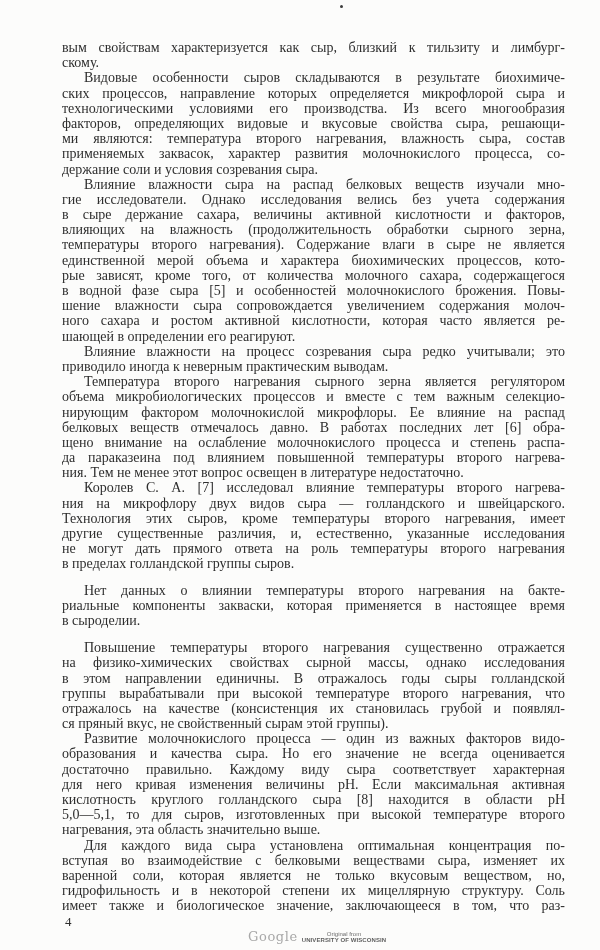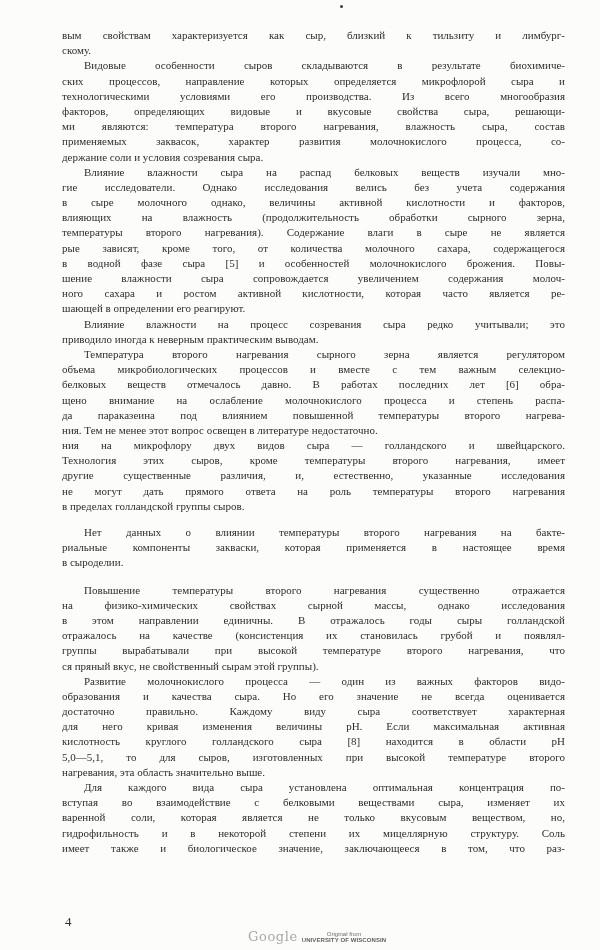--- a/index.html
+++ b/index.html
@@ -6,22 +6,22 @@
   body {
     width:600px; height:950px;
     background:#ffffff;
     font-family:"Liberation Serif","DejaVu Serif",serif;
   }
   .page {
     position:relative; width:600px; height:950px;
     background:#fcfcfb; color:#2e2e2e; overflow:hidden;
   }
   .text-block {
-    position:absolute; left:62px; top:28px; width:503px;
-    font-size:11px; line-height:15.2px;
+    position:absolute; left:62px; top:40px; width:503px;
+    font-size:14px; line-height:15.2px;
   }
   .line {
     text-align:justify;
     text-align-last:justify;
     overflow:hidden;
     height:15.2px;
   }
   .line.last { text-align-last:left; }
   .line.indent { text-indent:22px; }
   .page-number {
@@ -57,49 +57,52 @@
       <div class="line last">скому.</div>
       <div class="line indent">Видовые особенности сыров складываются в результате биохимиче-</div>
       <div class="line">ских процессов, направление которых определяется микрофлорой сыра и</div>
       <div class="line">технологическими условиями его производства. Из всего многообразия</div>
       <div class="line">факторов, определяющих видовые и вкусовые свойства сыра, решающи-</div>
       <div class="line">ми являются: температура второго нагревания, влажность сыра, состав</div>
       <div class="line">применяемых заквасок, характер развития молочнокислого процесса, со-</div>
       <div class="line last">держание соли и условия созревания сыра.</div>
       <div class="line indent">Влияние влажности сыра на распад белковых веществ изучали мно-</div>
       <div class="line">гие исследователи. Однако исследования велись без учета содержания</div>
-      <div class="line">в сыре молочного однако, величины активной кислотности и факторов,</div>
+      <div class="line">в сыре держание сахара, величины активной кислотности и факторов,</div>
       <div class="line">влияющих на влажность (продолжительность обработки сырного зерна,</div>
       <div class="line">температуры второго нагревания). Содержание влаги в сыре не является</div>
+      <div class="line">единственной мерой объема и характера биохимических процессов, кото-</div>
       <div class="line">рые зависят, кроме того, от количества молочного сахара, содержащегося</div>
       <div class="line">в водной фазе сыра [5] и особенностей молочнокислого брожения. Повы-</div>
       <div class="line">шение влажности сыра сопровождается увеличением содержания молоч-</div>
       <div class="line">ного сахара и ростом активной кислотности, которая часто является ре-</div>
       <div class="line last">шающей в определении его реагируют.</div>
       <div class="line indent">Влияние влажности на процесс созревания сыра редко учитывали; это</div>
       <div class="line last">приводило иногда к неверным практическим выводам.</div>
       <div class="line indent">Температура второго нагревания сырного зерна является регулятором</div>
       <div class="line">объема микробиологических процессов и вместе с тем важным селекцио-</div>
+      <div class="line">нирующим фактором молочнокислой микрофлоры. Ее влияние на распад</div>
       <div class="line">белковых веществ отмечалось давно. В работах последних лет [6] обра-</div>
       <div class="line">щено внимание на ослабление молочнокислого процесса и степень распа-</div>
       <div class="line">да параказеина под влиянием повышенной температуры второго нагрева-</div>
       <div class="line last">ния. Тем не менее этот вопрос освещен в литературе недостаточно.</div>
+      <div class="line indent">Королев С. А. [7] исследовал влияние температуры второго нагрева-</div>
       <div class="line">ния на микрофлору двух видов сыра — голландского и швейцарского.</div>
       <div class="line">Технология этих сыров, кроме температуры второго нагревания, имеет</div>
       <div class="line">другие существенные различия, и, естественно, указанные исследования</div>
       <div class="line">не могут дать прямого ответа на роль температуры второго нагревания</div>
       <div class="line last">в пределах голландской группы сыров.</div>
       <div class="line indent" style="margin-top: 11px;">Нет данных о влиянии температуры второго нагревания на бакте-</div>
       <div class="line">риальные компоненты закваски, которая применяется в настоящее время</div>
       <div class="line last">в сыроделии.</div>
       <div class="line indent" style="margin-top: 12px;">Повышение температуры второго нагревания существенно отражается</div>
       <div class="line">на физико-химических свойствах сырной массы, однако исследования</div>
       <div class="line">в этом направлении единичны. В отражалось годы сыры голландской</div>
+      <div class="line">группы вырабатывали при высокой температуре второго нагревания, что</div>
       <div class="line">отражалось на качестве (консистенция их становилась грубой и появлял-</div>
-      <div class="line">группы вырабатывали при высокой температуре второго нагревания, что</div>
       <div class="line last">ся пряный вкус, не свойственный сырам этой группы).</div>
       <div class="line indent">Развитие молочнокислого процесса — один из важных факторов видо-</div>
       <div class="line">образования и качества сыра. Но его значение не всегда оценивается</div>
       <div class="line">достаточно правильно. Каждому виду сыра соответствует характерная</div>
       <div class="line">для него кривая изменения величины pH. Если максимальная активная</div>
       <div class="line">кислотность круглого голландского сыра [8] находится в области pH</div>
       <div class="line">5,0—5,1, то для сыров, изготовленных при высокой температуре второго</div>
       <div class="line last">нагревания, эта область значительно выше.</div>
       <div class="line indent">Для каждого вида сыра установлена оптимальная концентрация по-</div>
       <div class="line">вступая во взаимодействие с белковыми веществами сыра, изменяет их</div>

